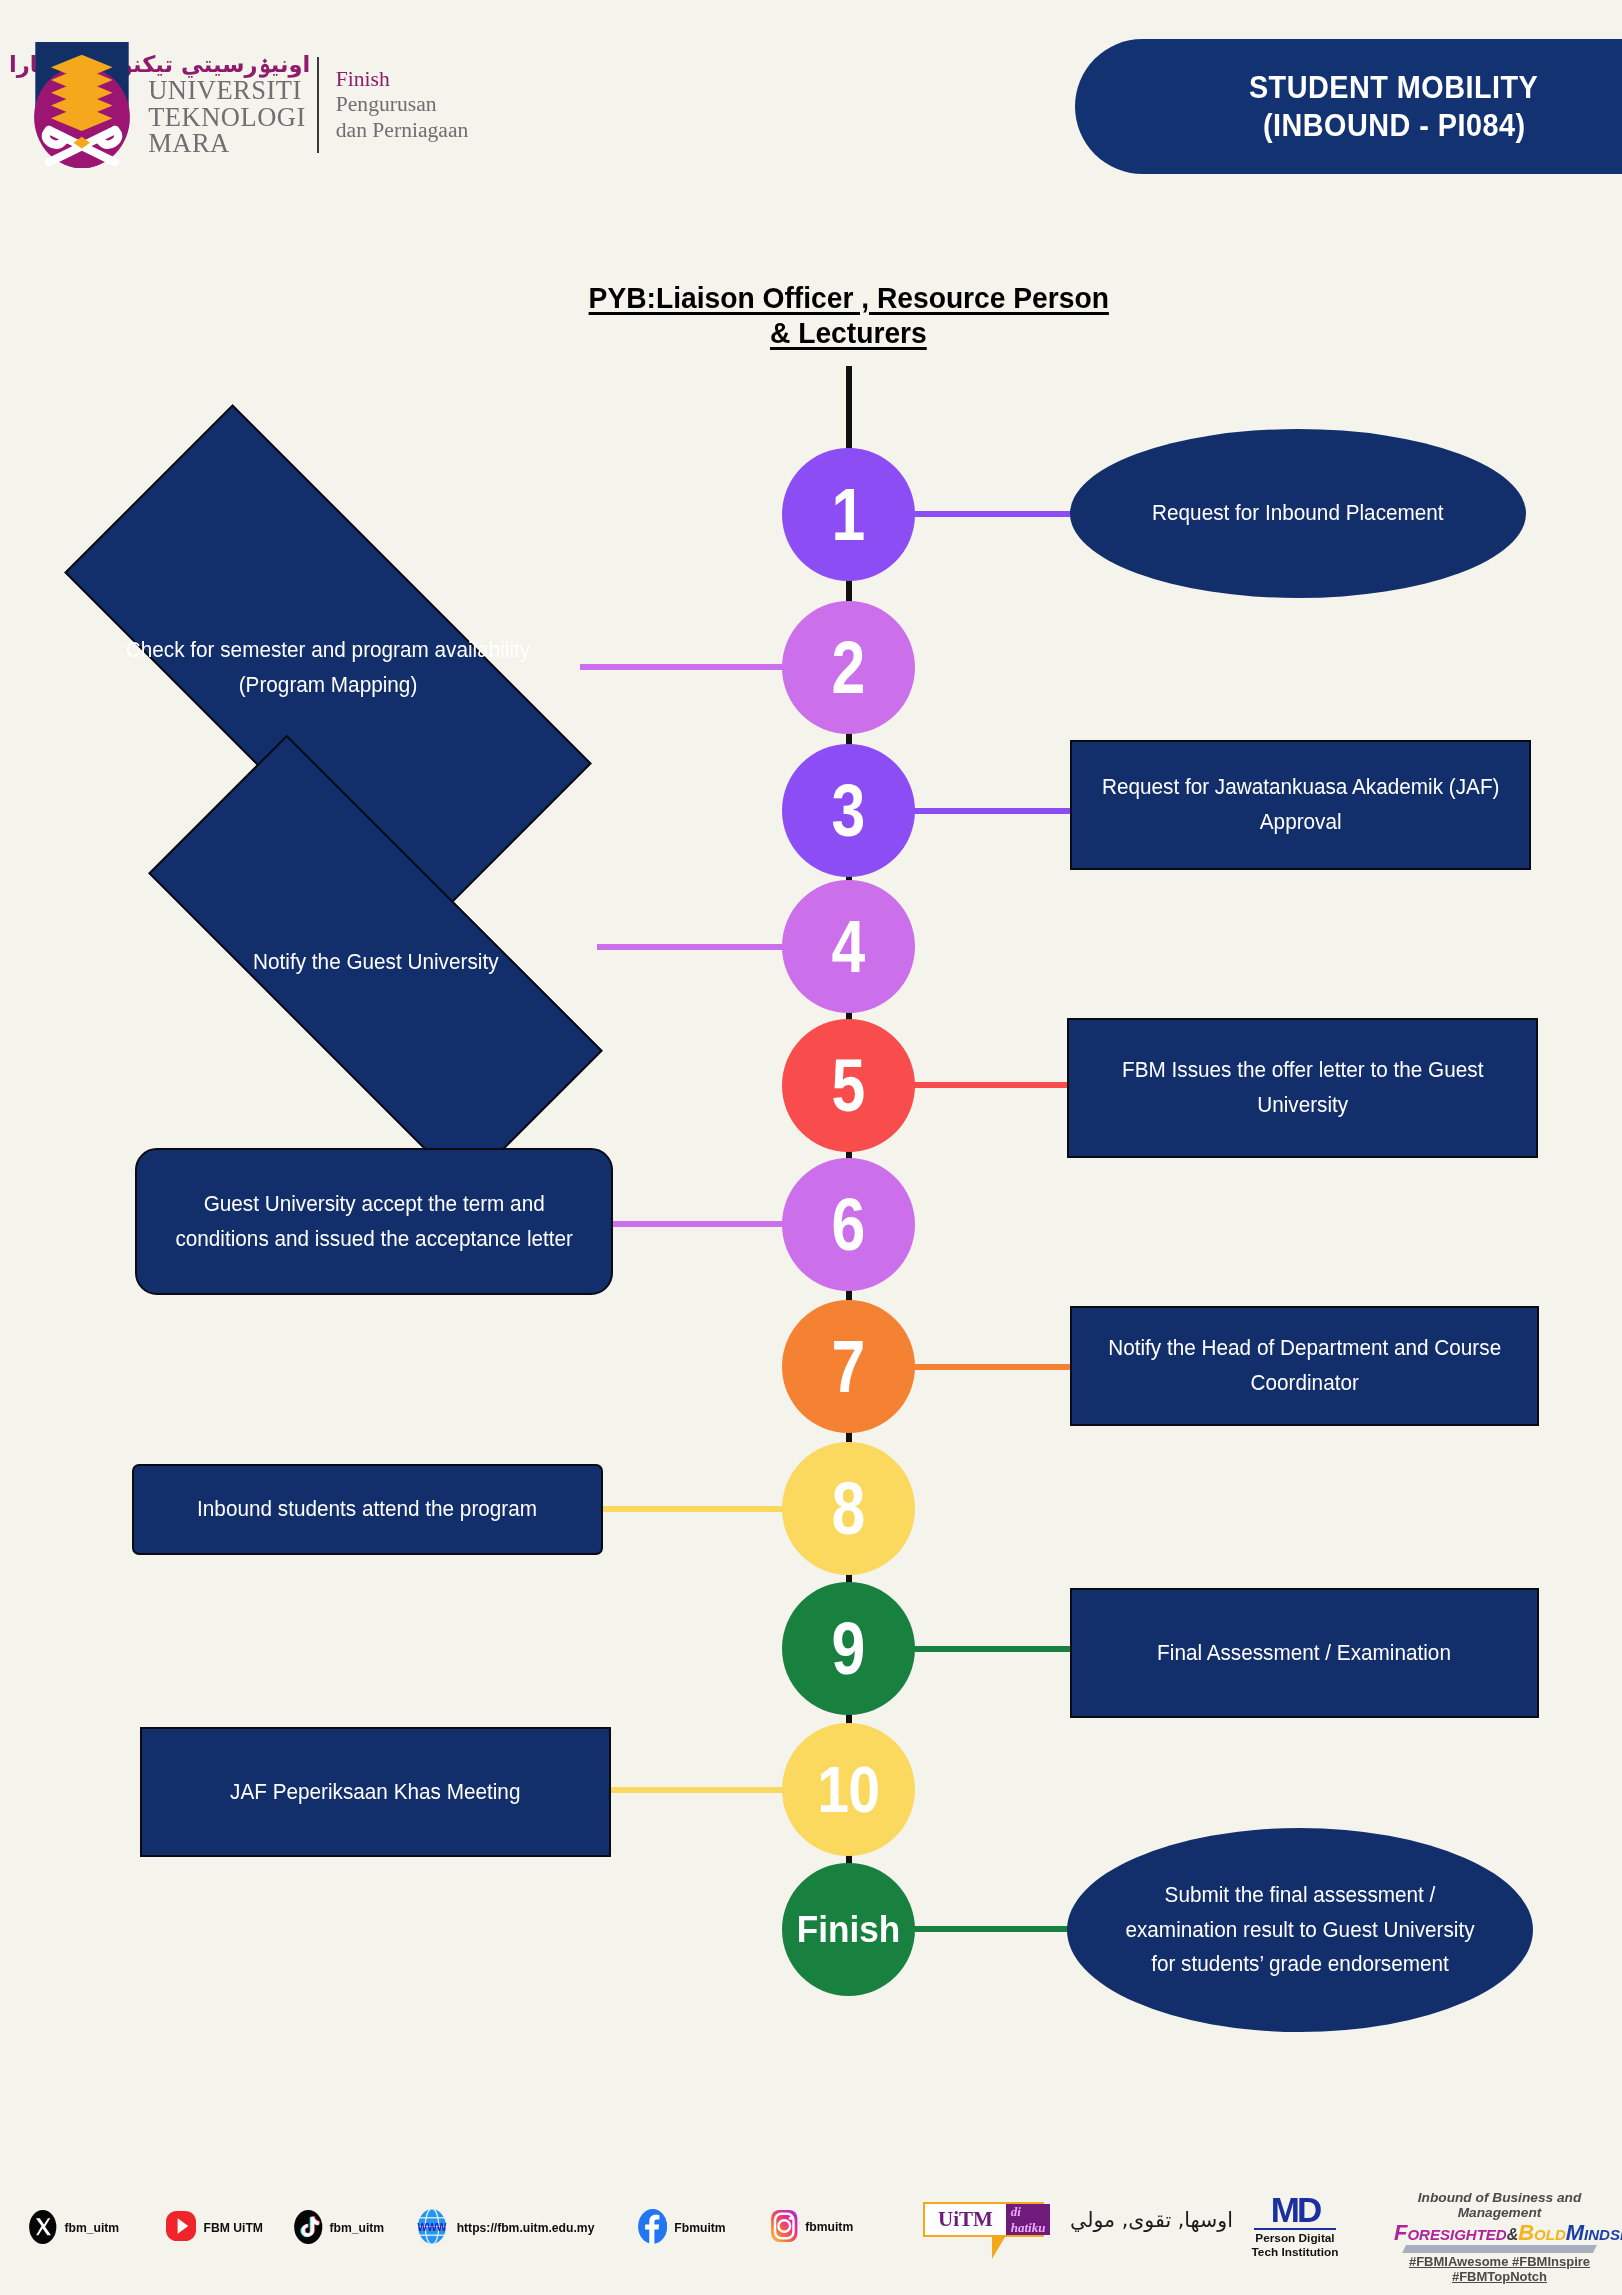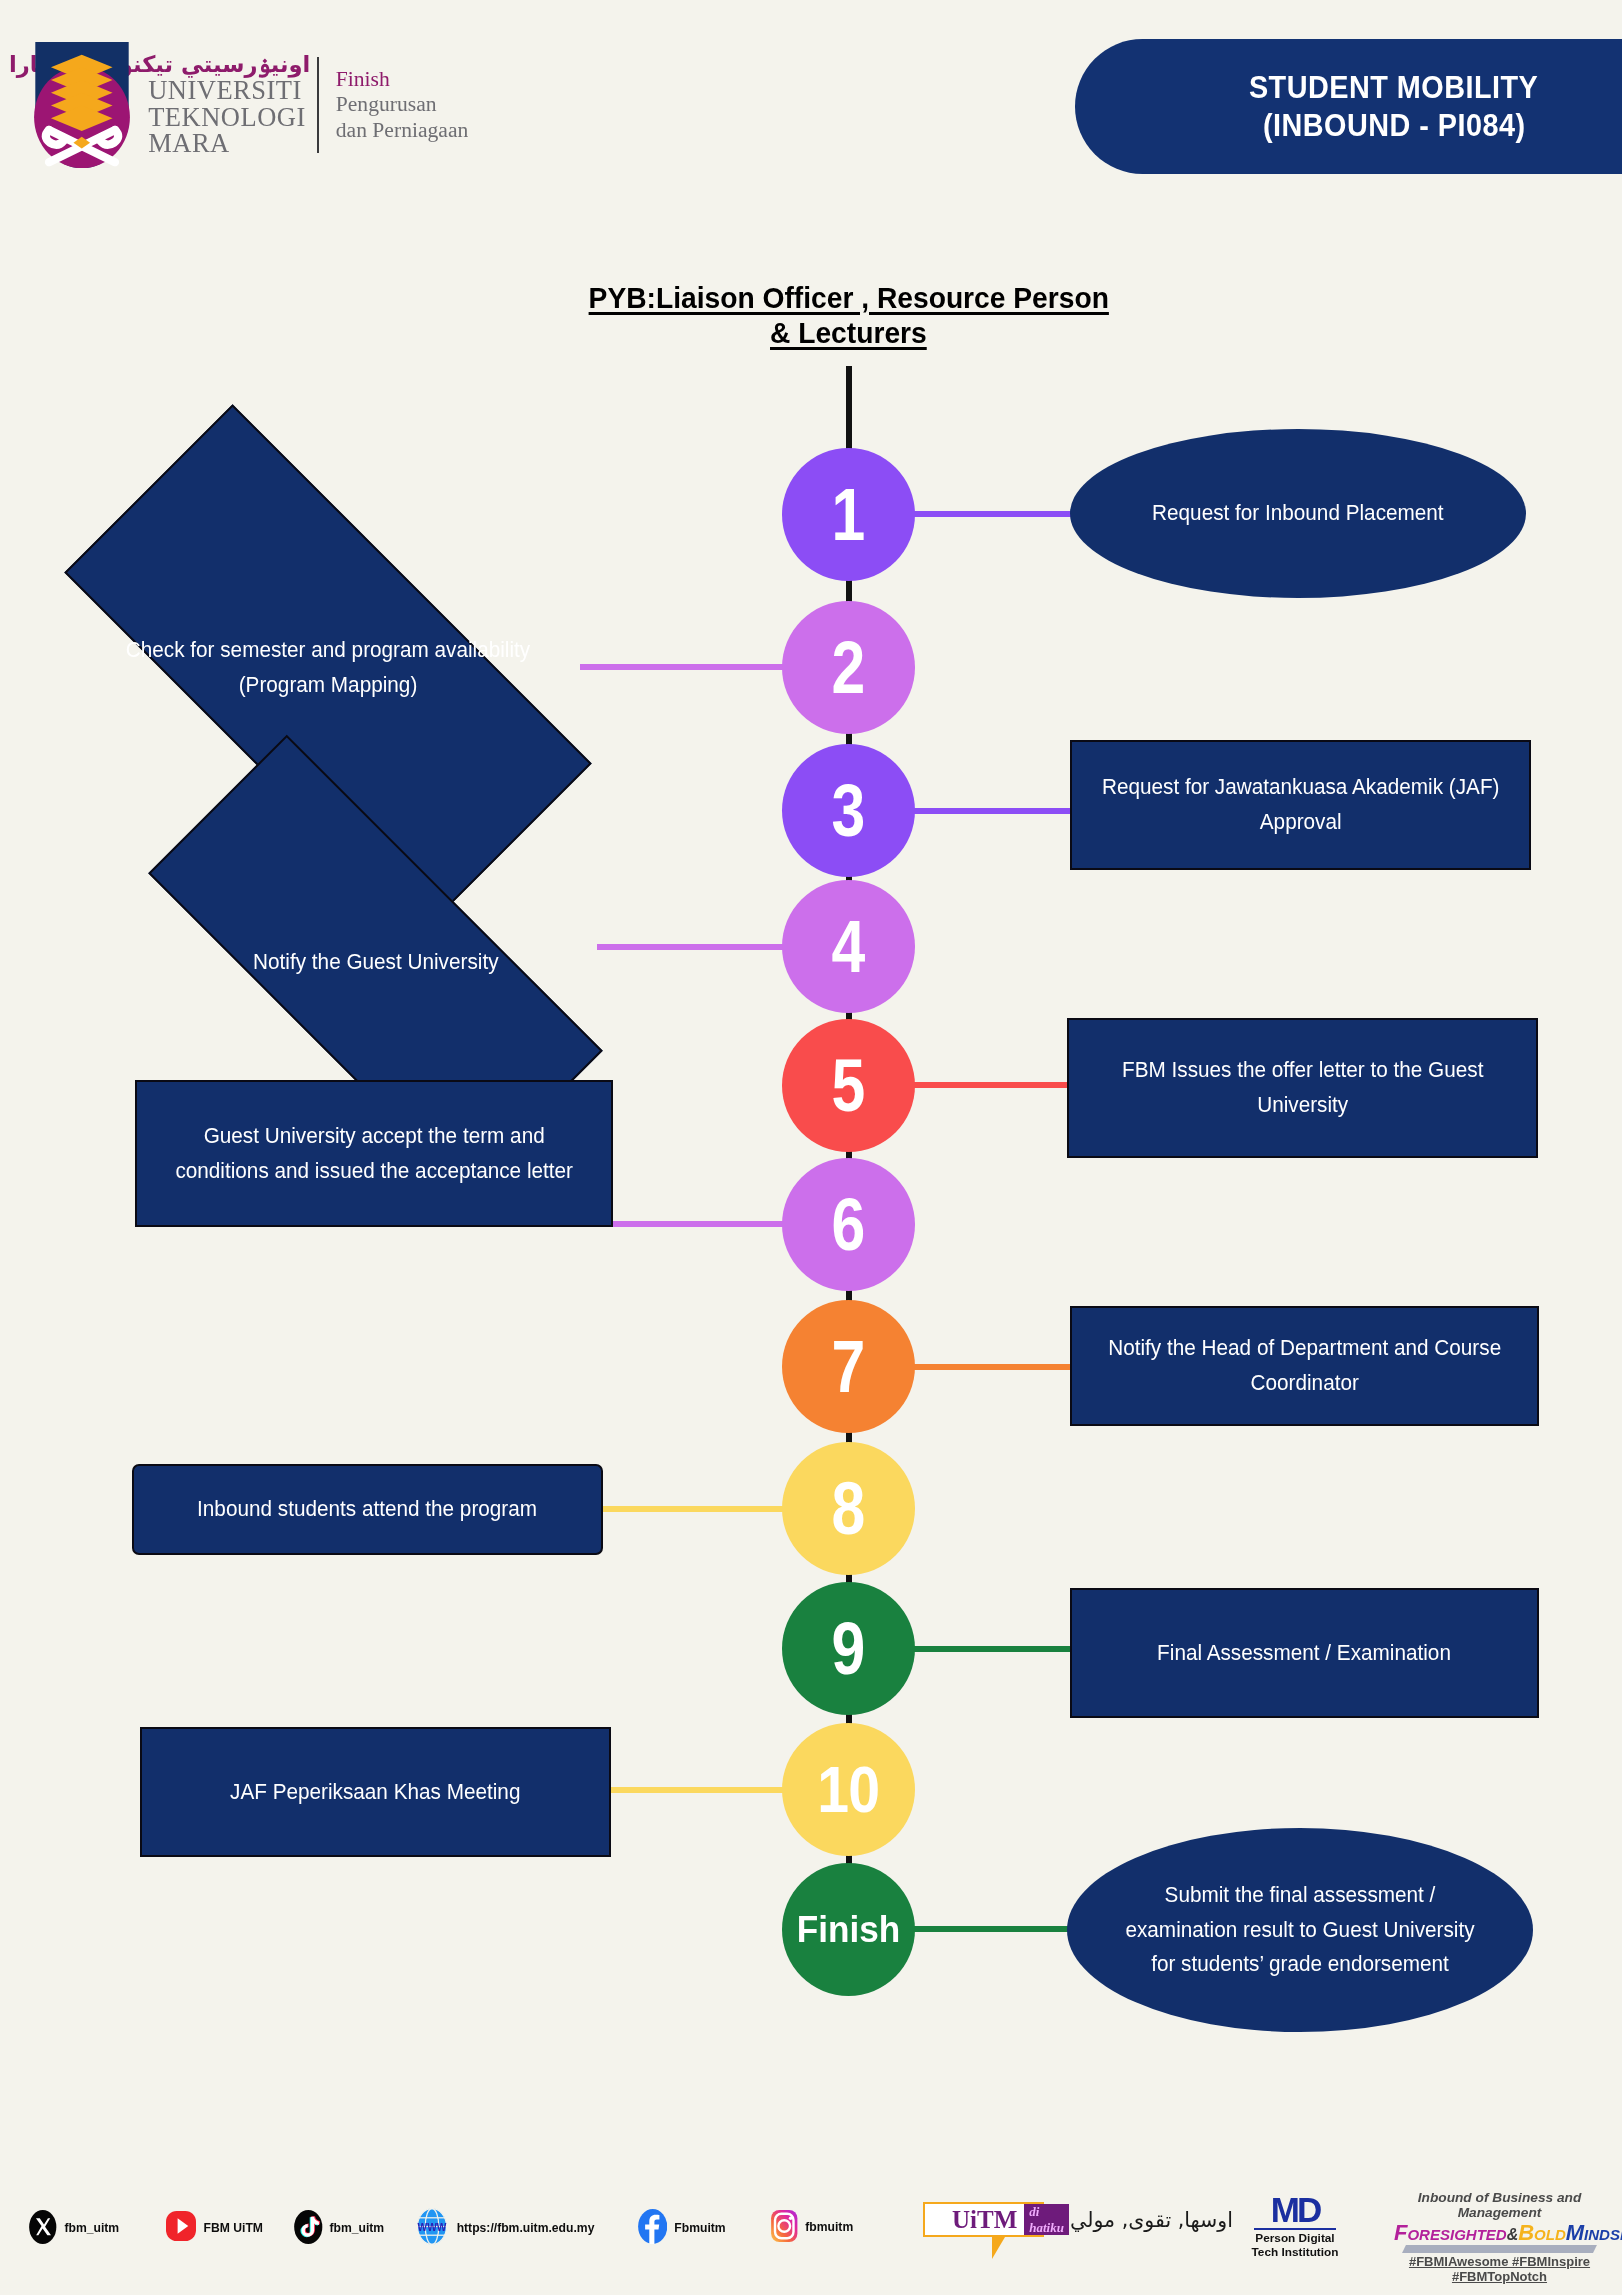--- a/index.html
+++ b/index.html
@@ -104,21 +104,21 @@
   #footer { position: absolute; left: 0; top: 2186px; width: 1623px; height: 93px; }
   .sm-item { position: absolute; display: flex; align-items: center; }
   .sm-icon { flex: 0 0 auto; display: block; }
   .sm-label {
     margin-left: 5.9px; font-size: 12.8px; font-weight: bold; color: #0D0D0D;
     font-family: "Liberation Sans Narrow", "Liberation Sans", sans-serif;
     transform: scaleX(0.95); white-space: nowrap;
   }
   #uitm-dihatiku { position: absolute; left: 923px; top: 2202px; width: 123px; height: 54px; }
   #dh-box { position: relative; display: flex; border: 2px solid #F5A81C; background: #FFFFFF; height: 35px; width: 121px; align-items: stretch; }
-  #dh-uitm { color: #6E1B7B; font-family: "Liberation Serif", serif; font-size: 25px; font-weight: bold; padding: 0 7px; display: flex; align-items: center; margin-left: 20px; }
+  #dh-uitm { color: #6E1B7B; font-family: "Liberation Serif", serif; font-size: 21px; font-weight: bold; padding: 0 13px; display: flex; align-items: center; }
   #dh-tag { background: #6E1B7B; color: #f0abfc; font-family: "Liberation Serif", serif; font-style: italic; font-size: 13px; font-weight: bold; padding: 0 4.9px; display: flex; align-items: center; flex: 1; }
   #dh-tail { position: absolute; left: 69px; top: 35px; width: 0; height: 0; border-left: 13.7px solid #F5A81C; border-bottom: 22.6px solid transparent; }
   #jawi-footer { position: absolute; left: 1070px; top: 2208px; font-family: "DejaVu Sans", sans-serif; font-size: 20.6px; color: #1A1A1A; direction: rtl; white-space: nowrap; }
   #md-logo { position: absolute; left: 1246px; top: 2193px; width: 98px; text-align: center; }
   #md-mark { font-family: "Liberation Sans Narrow","Liberation Sans",sans-serif; font-weight: bold; font-size: 35px; color: #1B2FA0; letter-spacing: -2.9px; line-height: 0.95; }
   #md-rule { height: 1.5px; background: #1B2FA0; margin: 2px auto 2.5px; width: 82px; }
   #md-text { font-family: "Liberation Sans Narrow","Liberation Sans",sans-serif; font-weight: bold; font-size: 11.8px; color: #111111; line-height: 1.14; }
   #fbm-logo { position: absolute; left: 1394px; top: 2190px; width: 211px; text-align: center; }
   #fbm-top { font-family: "Liberation Sans Narrow","Liberation Sans",sans-serif; font-weight: bold; font-style: italic; font-size: 13.7px; color: #4A4A4A; letter-spacing: 0px; }
   #fbm-main { margin-top: 2px; font-family: "Liberation Sans Narrow","Liberation Sans",sans-serif; font-weight: bold; font-style: italic; font-size: 22px; line-height: 1; white-space: nowrap; }
@@ -221,21 +221,21 @@
         <span class="num">4</span>
       </div>
       <div class="connector" style="background: rgb(249, 76, 76); top: 1082px; left: 911px; width: 158px;"></div>
       <div class="nbox" style="left: 1067px; top: 1018px; width: 471px; height: 140px;">
         <span>FBM Issues the offer letter to the Guest University</span>
       </div>
       <div class="node" style="background: rgb(249, 76, 76); left: 782px; top: 1019px;">
         <span class="num">5</span>
       </div>
       <div class="connector" style="background: rgb(204, 111, 235); top: 1221px; left: 611px; width: 176px;"></div>
-      <div class="nbox" style="left: 135px; top: 1080px; width: 478px; height: 147px;">
+      <div class="nbox" style="left: 135px; top: 1148px; width: 478px; height: 147px; border-radius: 22px;">
         <span>Guest University accept the term and conditions  and issued the acceptance letter</span>
       </div>
       <div class="node" style="background: rgb(204, 111, 235); left: 782px; top: 1158px;">
         <span class="num">6</span>
       </div>
       <div class="connector" style="background: rgb(245, 130, 50); top: 1364px; left: 911px; width: 161px;"></div>
       <div class="nbox" style="left: 1070px; top: 1306px; width: 469px; height: 120px;">
         <span>Notify the Head of Department and Course Coordinator</span>
       </div>
       <div class="node" style="background: rgb(245, 130, 50); left: 782px; top: 1300px;">

